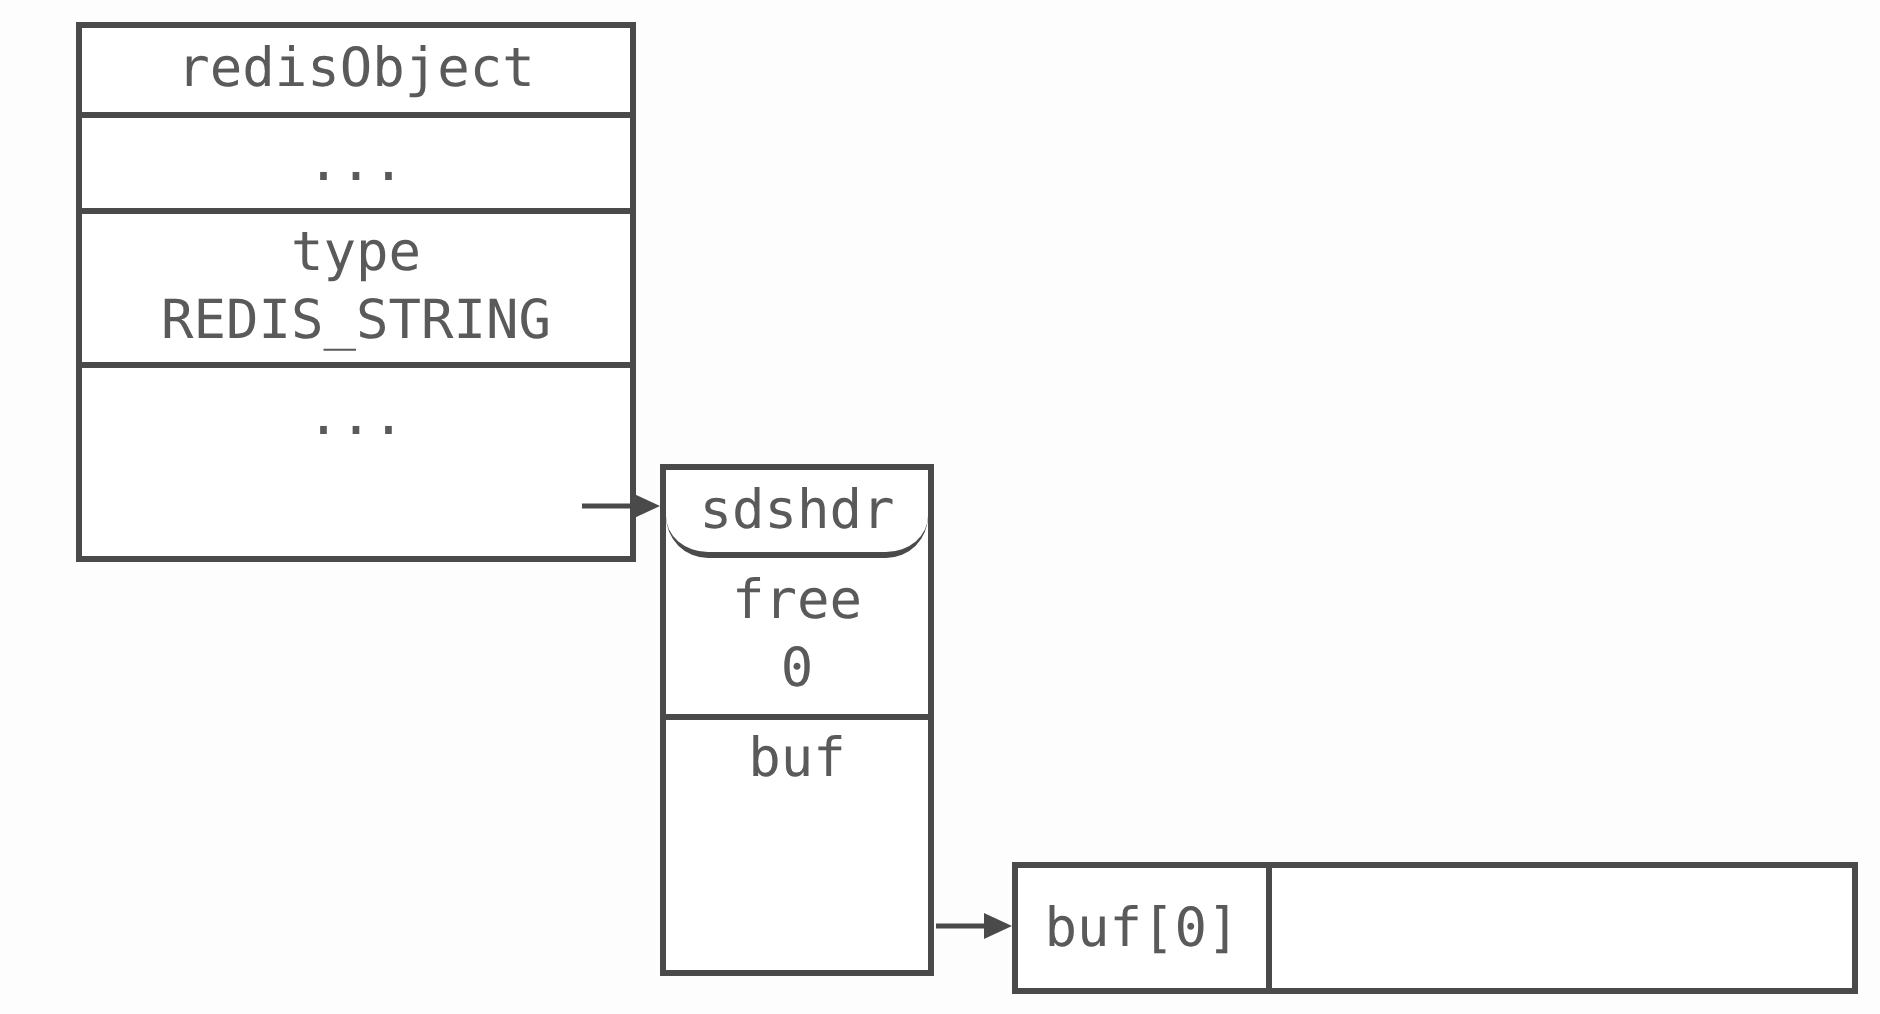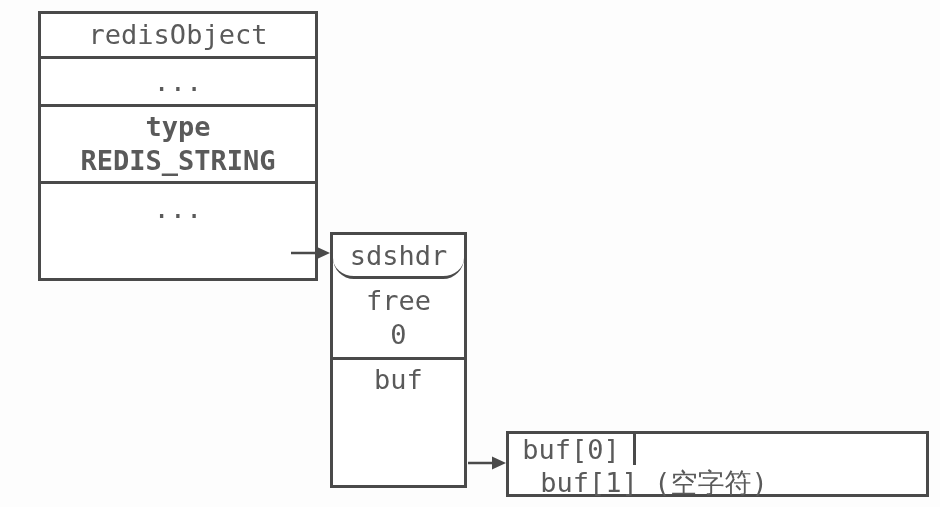--- a/index.html
+++ b/index.html
@@ -36,21 +36,21 @@
     line-height:34px;
     width:100%;
   }
   .row:last-child{border-bottom:none;}
   .row .lbl, .row .val{display:block;white-space:pre;}
 
   
   #redis-object{left:10px;top:11px;width:280px;height:270px;margin-left:28px;}
   #redis-object .r1{height:45px;}
   #redis-object .r2{height:48px;}
-  #redis-object .r3{height:77px;font-weight:bold;}
+  #redis-object .r3{height:77px;}
   #redis-object .r4{height:49px;}
   #redis-object .r5{height:45px;}
 
   
   #sdshdr{left:330px;top:232px;width:137px;height:256px;}
   #sdshdr .r1{height:44px;border-radius:21px;}
   #sdshdr .r2{height:81px;}
   #sdshdr .r3{height:78px;}
   #sdshdr .r4{height:40px;}
 
@@ -98,23 +98,20 @@
     </div>
     <div class="row r4">
       <span class="lbl">buf</span>
     </div>
   </div>
 
   <div class="struct-box" id="buf-array">
     <div class="cell c1">
       <span>buf[0]</span>
     </div>
-    <div class="cell c2">
-      <span>buf[1] (空字符)</span>
-    </div>
   </div>
 
   <svg class="arrow-layer" width="940" height="507" viewBox="0 0 940 507">
     <g stroke="#4a4a4a" fill="#4a4a4a">
       <line x1="291" y1="253" x2="317" y2="253" stroke-width="2.5"></line>
       <polygon points="316,246.5 330,253 316,259.5" stroke="none"></polygon>
     </g>
     <g stroke="#4a4a4a" fill="#4a4a4a">
       <line x1="468" y1="463" x2="493" y2="463" stroke-width="2.5"></line>
       <polygon points="492,456.5 506,463 492,469.5" stroke="none"></polygon>

